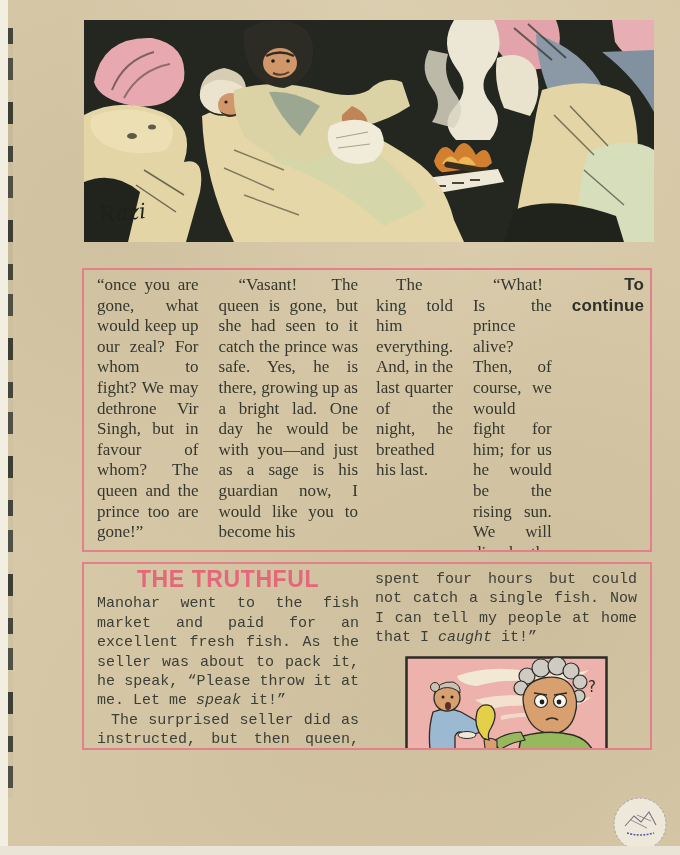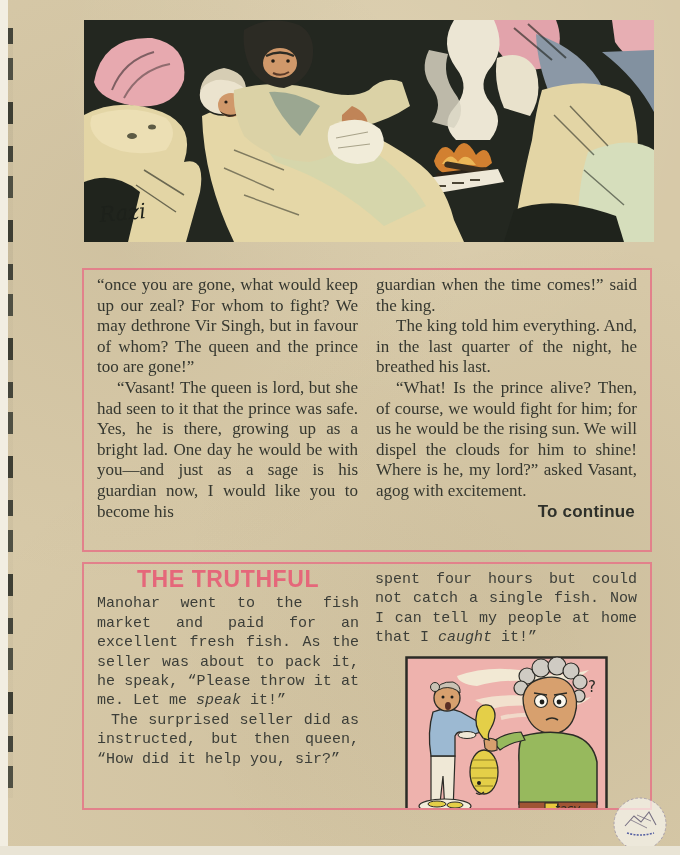--- a/index.html
+++ b/index.html
@@ -24,28 +24,28 @@
   .illustration{position:absolute;left:84px;top:20px;width:570px;height:222px;}
   .illustration svg{display:block;width:100%;height:100%;}
 
   .story-box{
     position:absolute;left:82px;top:268px;width:570px;height:284px;
     box-sizing:border-box;border:2px solid #e2818b;
     padding:5px 13px 7px;display:flex;gap:18px;overflow:hidden;
     font-family:"Liberation Serif", serif;font-size:17px;line-height:20.6px;
     color:#35372f;text-align:justify;
   }
-  .story-box .col{flex:1;display:flex;flex-direction:column;min-width:0;}
+  .story-box .col{flex:1;display:flex;flex-direction:row;min-width:0;gap:20px;}
   .story-box p{margin:0;}
   .indent{text-indent:20px;}
   .continue{margin-top:auto;text-align:right;font-family:"Liberation Sans",sans-serif;
     font-weight:bold;font-size:17px;letter-spacing:0.2px;color:#2e302a;padding-right:2px;}
 
   .truthful-box{
-    position:absolute;left:82px;top:562px;width:570px;height:248px;
+    position:absolute;left:82px;top:562px;width:570px;height:188px;
     box-sizing:border-box;border:2px solid #e2818b;
     padding:6px 13px 3px;display:flex;gap:16px;overflow:hidden;
     font-size:15px;line-height:19.4px;color:#3c3e38;text-align:justify;
   }
   .truthful-box .col{flex:1;min-width:0;}
   .truthful-box p{margin:0;font-family:Liberation Mono, monospace;}
   .truthful-title{margin:0 0 5px 0;text-align:center;font-size:23px;font-weight:bold;
     letter-spacing:0.6px;color:#e5677a;}
   .cartoon{width:203px;height:163px;margin:8px auto 0;}
   .cartoon svg{display:block;width:100%;height:100%;}
@@ -136,24 +136,23 @@
         <path d="M246,106 Q275,92 296,109 Q306,127 290,141 Q266,149 250,135 Q240,119 246,106 Z" fill="#f1ecd9"></path>
         <path d="M252,118 L284,112 M254,128 L286,124" stroke="#8a8468" stroke-width="1.2" opacity=".7"></path>
       </g>
       <text x="16" y="202" font-family="'DejaVu Serif', serif" font-style="italic" font-size="21" fill="#1d211b" transform="rotate(-5 16 202)">Razi</text>
     </svg>
   </div>
 
   <div class="story-box">
     <div class="col">
       <p>“once you are gone, what would keep up our zeal? For whom to fight? We may dethrone Vir Singh, but in favour of whom? The queen and the prince too are gone!”</p>
-      <p class="indent">“Vasant! The queen is lord, but she had seen to it that the prince was safe. Yes, he is there, growing up as a bright lad. One day he would be with you—and just as a sage is his guardian now, I would like you to become his</p>
-    </div>
-    <div class="col">
-      <p>guardian when the time comes!” said the king.</p>
+      <p class="indent">“Vasant! The queen is gone, but she had seen to it catch the prince was safe. Yes, he is there, growing up as a bright lad. One day he would be with you—and just as a sage is his guardian now, I would like you to become his</p>
+    </div>
+    <div class="col">
       <p class="indent">The king told him everything. And, in the last quarter of the night, he breathed his last.</p>
       <p class="indent">“What! Is the prince alive? Then, of course, we would fight for him; for us he would be the rising sun. We will dispel the clouds for him to shine! Where is he, my lord?” asked Vasant, agog with excitement.</p>
       <p class="continue">To continue</p>
     </div>
   </div>
 
   <div class="truthful-box">
     <div class="col">
       <h2 class="truthful-title">THE TRUTHFUL</h2>
       <p><span>Manohar went to the fish market and paid for an excellent fresh fish. As the seller was about to pack it, he speak, “Please throw it at me. Let me </span><span class="ital">speak</span><span> it!”</span></p>

